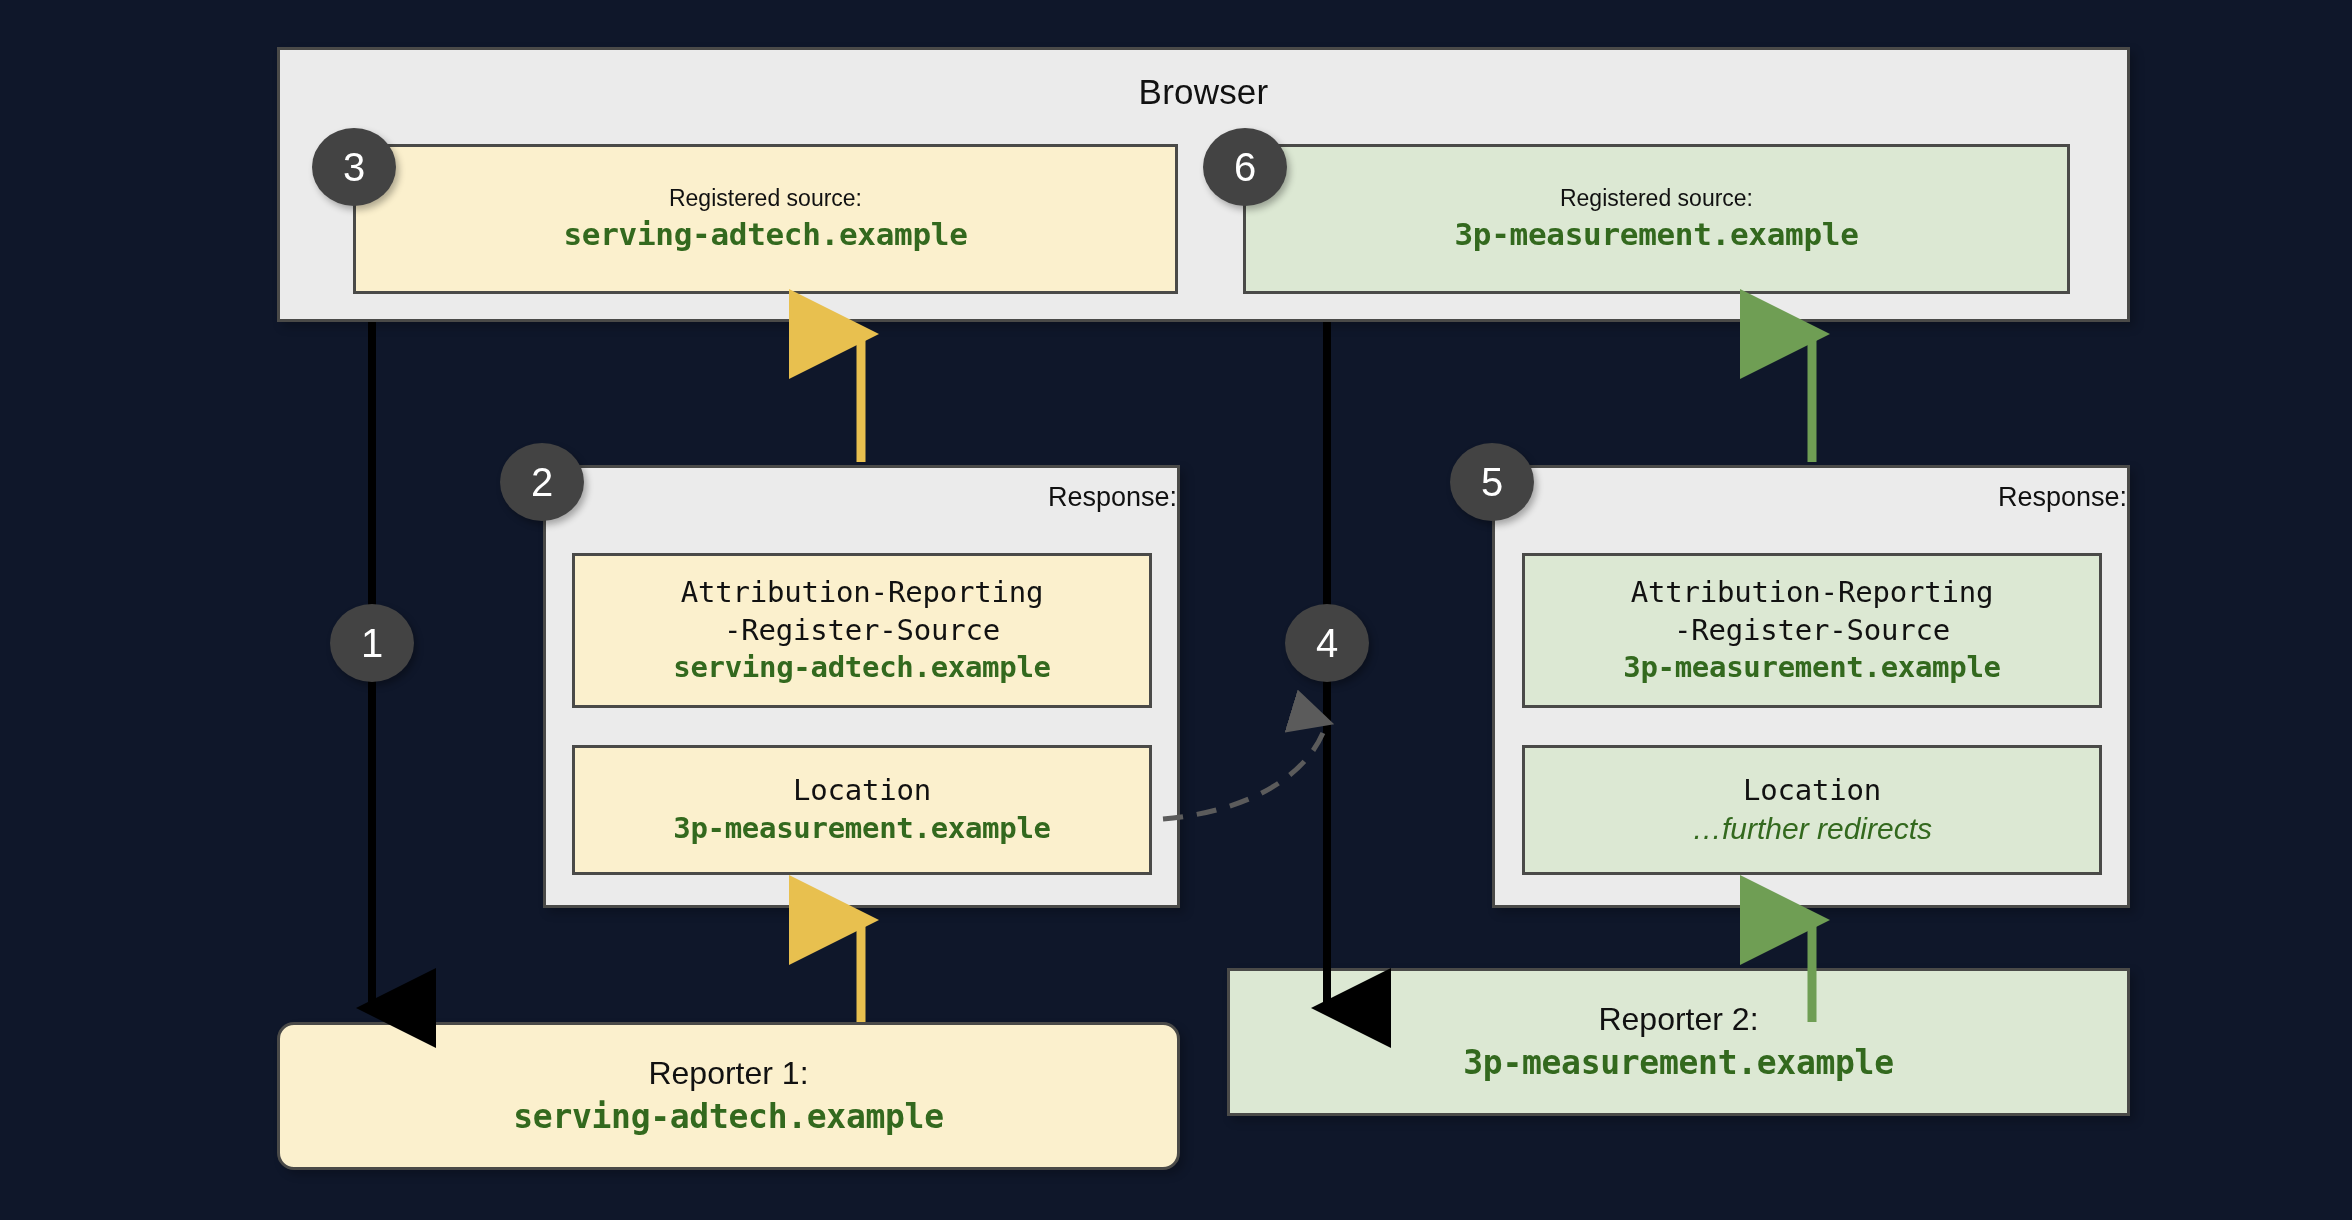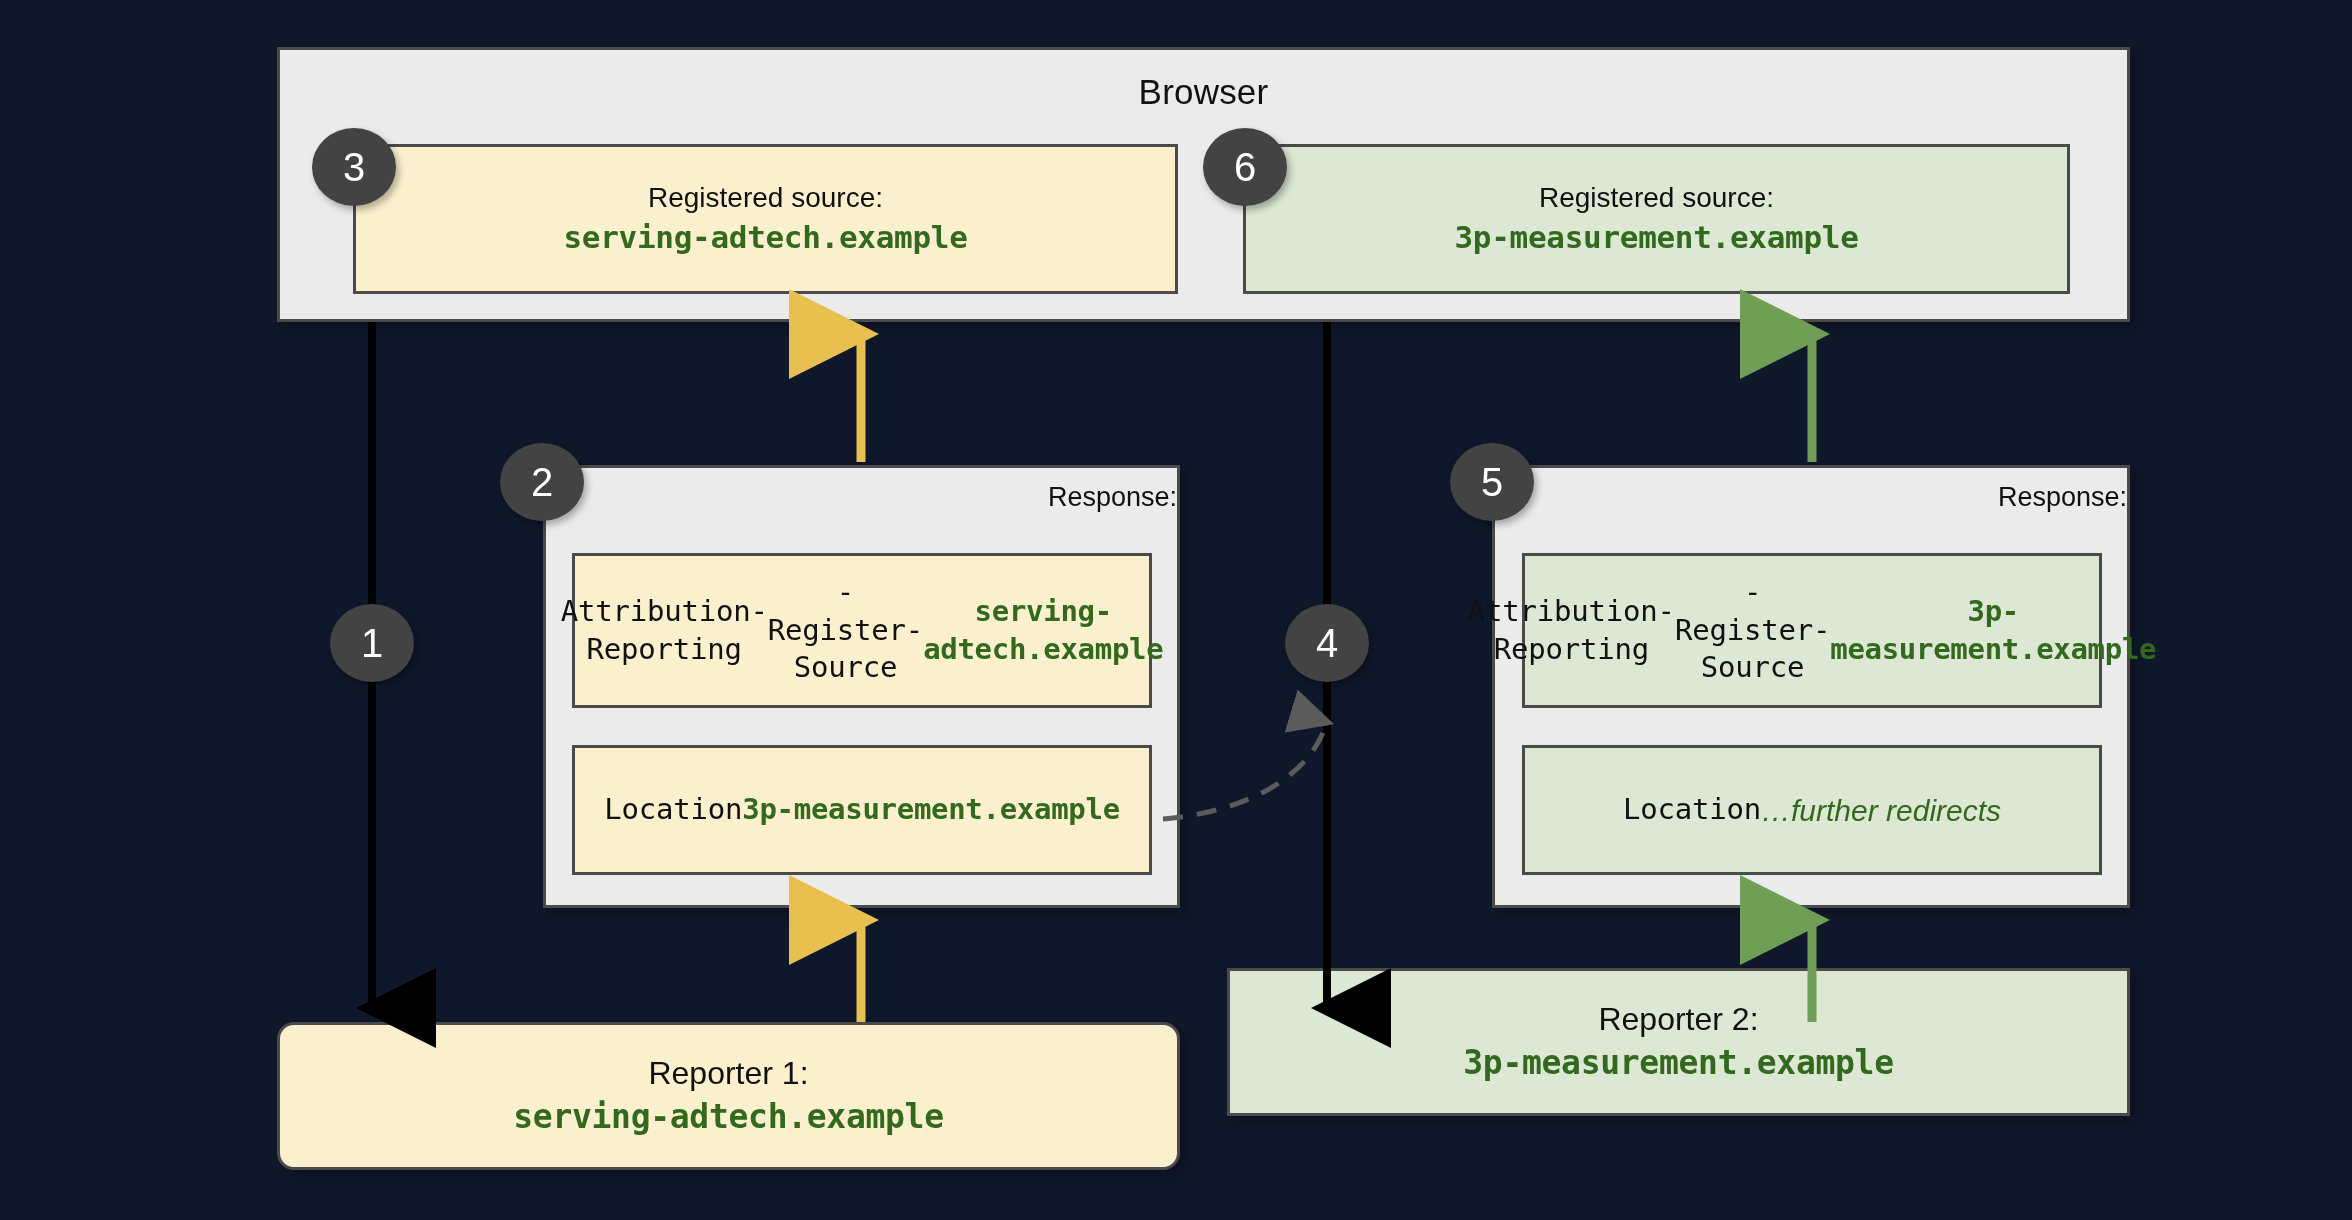--- a/index.html
+++ b/index.html
@@ -53,21 +53,21 @@
     position: absolute;
     box-sizing: border-box;
     border: 3px solid #4a4a48;
     display: flex;
     flex-direction: column;
     align-items: center;
     justify-content: center;
     line-height: 1.32;
   }
   .reg-title {
-    font-size: 28px;
+    font-size: 23px;
     color: #111111;
   }
   .reg-host {
     font-family: "DejaVu Sans Mono", "Liberation Mono", monospace;
     font-size: 31px;
     font-weight: bold;
     color: #33691e;
     letter-spacing: -0.3px;
   }
 
@@ -77,21 +77,21 @@
     color: #111111;
     padding-top: 14px;
     padding-bottom: 8px;
   }
 
   .header-tile {
     position: absolute;
     box-sizing: border-box;
     border: 3px solid #4a4a48;
     display: flex;
-    flex-direction: row;
+    flex-direction: column;
     align-items: center;
     justify-content: center;
     text-align: center;
     line-height: 1.3;
   }
   .mono {
     font-family: "DejaVu Sans Mono", "Liberation Mono", monospace;
     font-size: 29px;
     color: #111111;
     letter-spacing: -0.2px;

